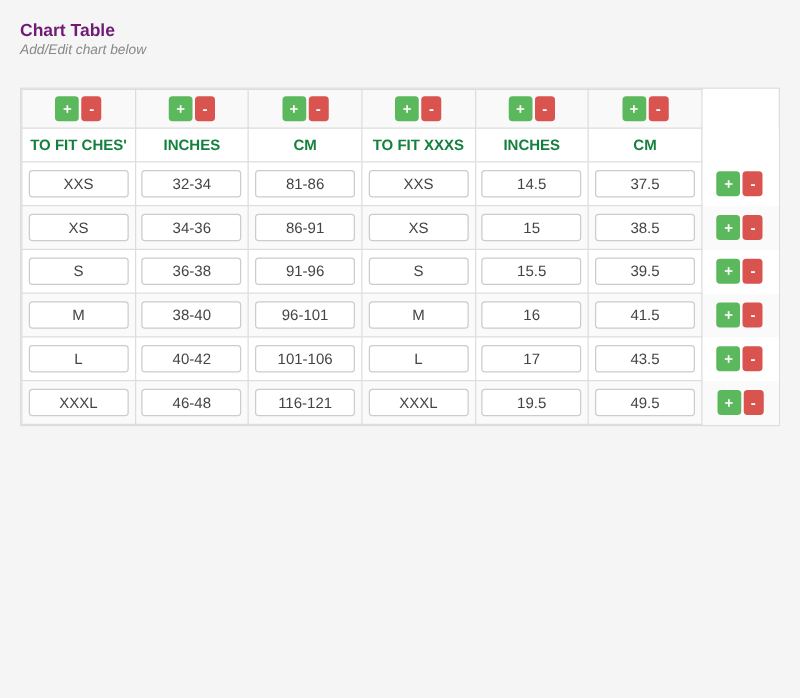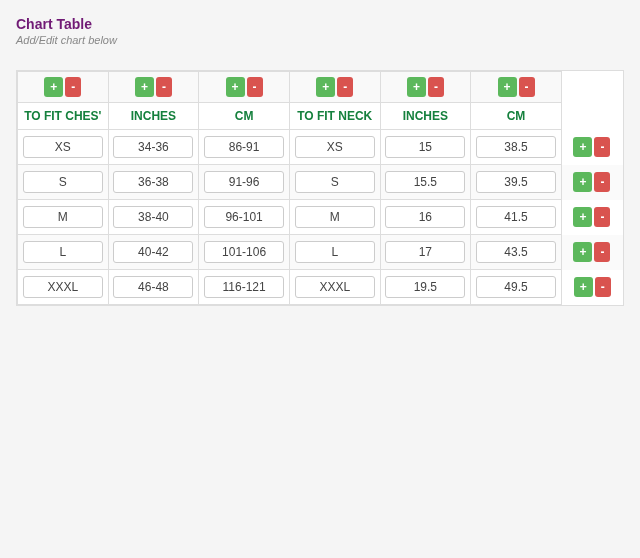--- a/index.html
+++ b/index.html
@@ -130,26 +130,37 @@
         <td class="col-actions">
           <button class="btn-plus">+</button><button class="btn-minus">-</button>
         </td>
         <td class="row-actions"></td>
       </tr>
 
       <tr class="header-row">
         <td>TO FIT CHES'</td>
         <td>INCHES</td>
         <td>CM</td>
-        <td>TO FIT NECK</td>
+        <td>TO FIT XXXS</td>
         <td>INCHES</td>
         <td>CM</td>
         <td class="row-actions"></td>
       </tr>
 
+      <tr class="data-row">
+        <td><input class="cell-input" type="text" value="XXS" style=""></td>
+        <td><input class="cell-input" type="text" value="32-34" style=""></td>
+        <td><input class="cell-input" type="text" value="81-86" style=""></td>
+        <td><input class="cell-input" type="text" value="XXS" style=""></td>
+        <td><input class="cell-input" type="text" value="14.5" style=""></td>
+        <td><input class="cell-input" type="text" value="37.5" style=""></td>
+        <td class="row-actions">
+          <button class="btn-plus">+</button><button class="btn-minus">-</button>
+        </td>
+      </tr>
       <tr class="data-row">
         <td><input class="cell-input" type="text" value="XS" style=""></td>
         <td><input class="cell-input" type="text" value="34-36" style=""></td>
         <td><input class="cell-input" type="text" value="86-91" style=""></td>
         <td><input class="cell-input" type="text" value="XS" style=""></td>
         <td><input class="cell-input" type="text" value="15" style=""></td>
         <td><input class="cell-input" type="text" value="38.5" style=""></td>
         <td class="row-actions">
           <button class="btn-plus">+</button><button class="btn-minus">-</button>
         </td>

